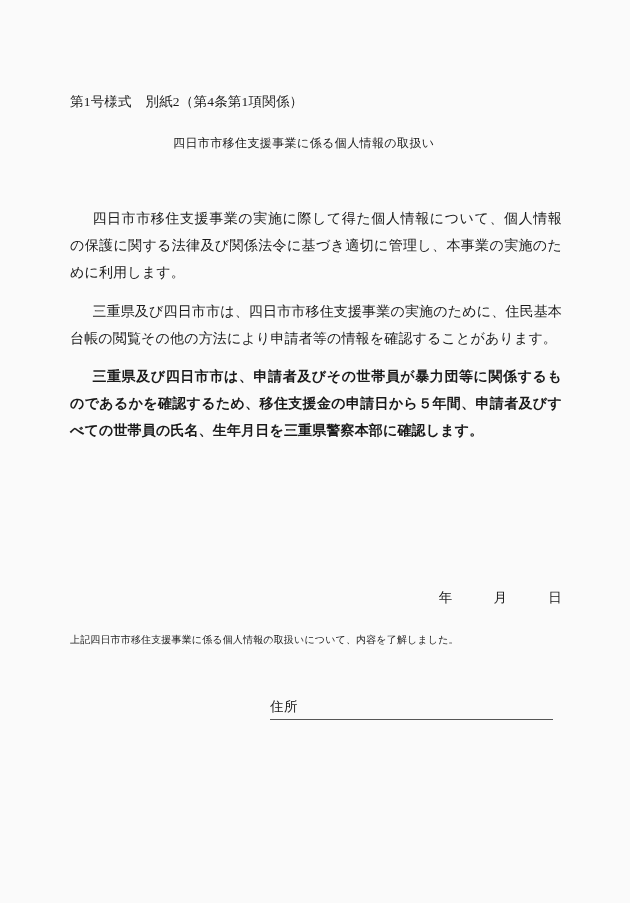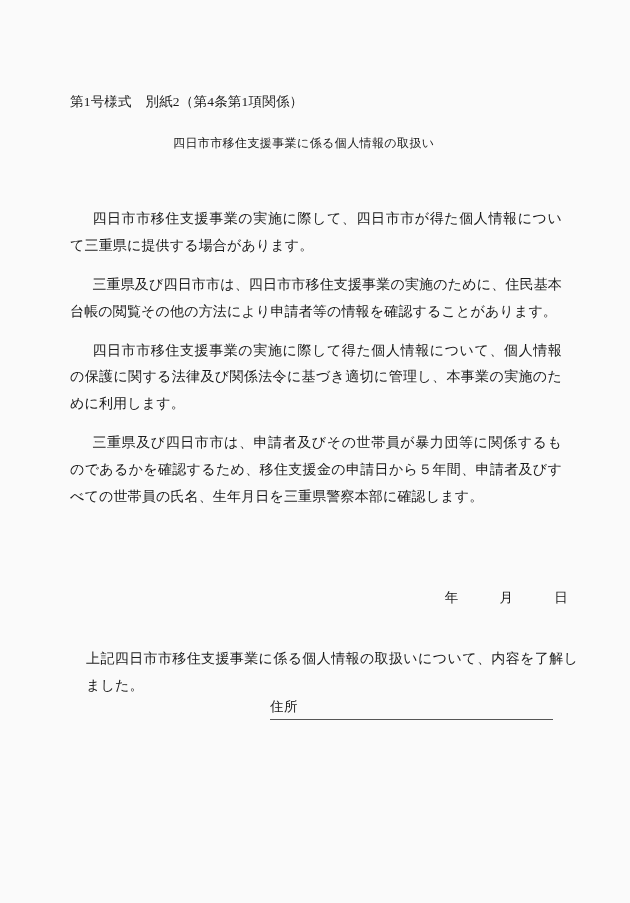--- a/index.html
+++ b/index.html
@@ -56,47 +56,47 @@
 
   .para {
     font-size: 14px;
     line-height: 1.92;
     letter-spacing: 0.15px;
     text-align: justify;
     text-justify: inter-character;
     margin: 0 0 12px 0;
     text-indent: 1.6em;
   }
-  .para:last-child { margin-bottom: 0; }
+  .para:last-child { margin-bottom: 0; font-weight: bold; }
 
   
   .date-line {
     position: absolute;
-    left: 76px;
+    left: 70px;
     top: 589px;
     width: 492px;
     font-size: 13.5px;
     text-align: right;
     letter-spacing: 0.2px;
     white-space: pre;
   }
 
   
   .ack {
     position: absolute;
     left: 70px;
     top: 630px;
     width: 492px;
-    font-size: 14px;
+    font-size: 10px;
     line-height: 1.92;
     letter-spacing: 0.15px;
     text-align: justify;
     text-justify: inter-character;
     text-indent: 0;
-    margin: 16px;
+    margin: 0;
   }
 
   
   .sig-fields {
     position: absolute;
     left: 270px;
     top: 697px;
     width: 283px;
   }
   .sig-row {
@@ -120,23 +120,22 @@
 </head>
 <body>
 
 <div class="page">
 
   <div class="form-header">第1号様式　別紙2（第4条第1項関係）</div>
 
   <div class="doc-title">四日市市移住支援事業に係る個人情報の取扱い</div>
 
   <div class="body-block">
-    <p class="para">四日市市移住支援事業の実施に際して、四日市市が得た個人情報について三重県に提供する場合があります。</p>
+    <p class="para">四日市市移住支援事業の実施に際して得た個人情報について、個人情報の保護に関する法律及び関係法令に基づき適切に管理し、本事業の実施のために利用します。</p>
     <p class="para">三重県及び四日市市は、四日市市移住支援事業の実施のために、住民基本台帳の閲覧その他の方法により申請者等の情報を確認することがあります。</p>
-    <p class="para">四日市市移住支援事業の実施に際して得た個人情報について、個人情報の保護に関する法律及び関係法令に基づき適切に管理し、本事業の実施のために利用します。</p>
     <p class="para">三重県及び四日市市は、申請者及びその世帯員が暴力団等に関係するものであるかを確認するため、移住支援金の申請日から５年間、申請者及びすべての世帯員の氏名、生年月日を三重県警察本部に確認します。</p>
   </div>
 
   <div class="date-line">年　　　月　　　日</div>
 
   <p class="ack">上記四日市市移住支援事業に係る個人情報の取扱いについて、内容を了解しました。</p>
 
   <div class="sig-fields">
     <div class="sig-row">
       <span class="sig-label">住所</span>

